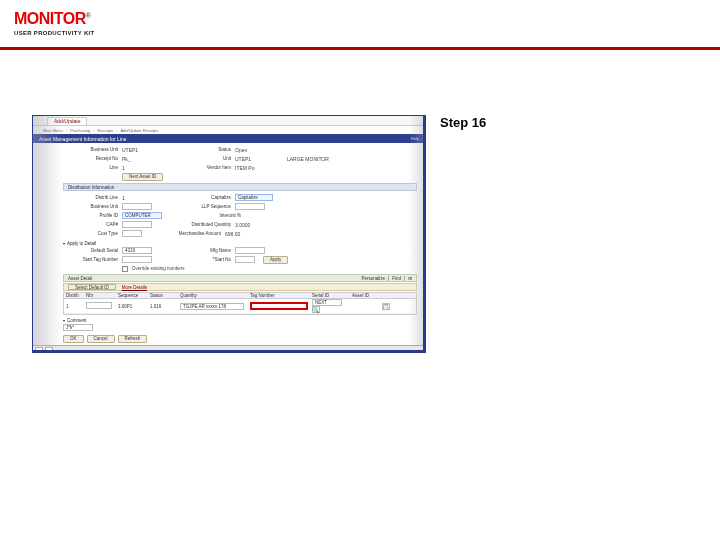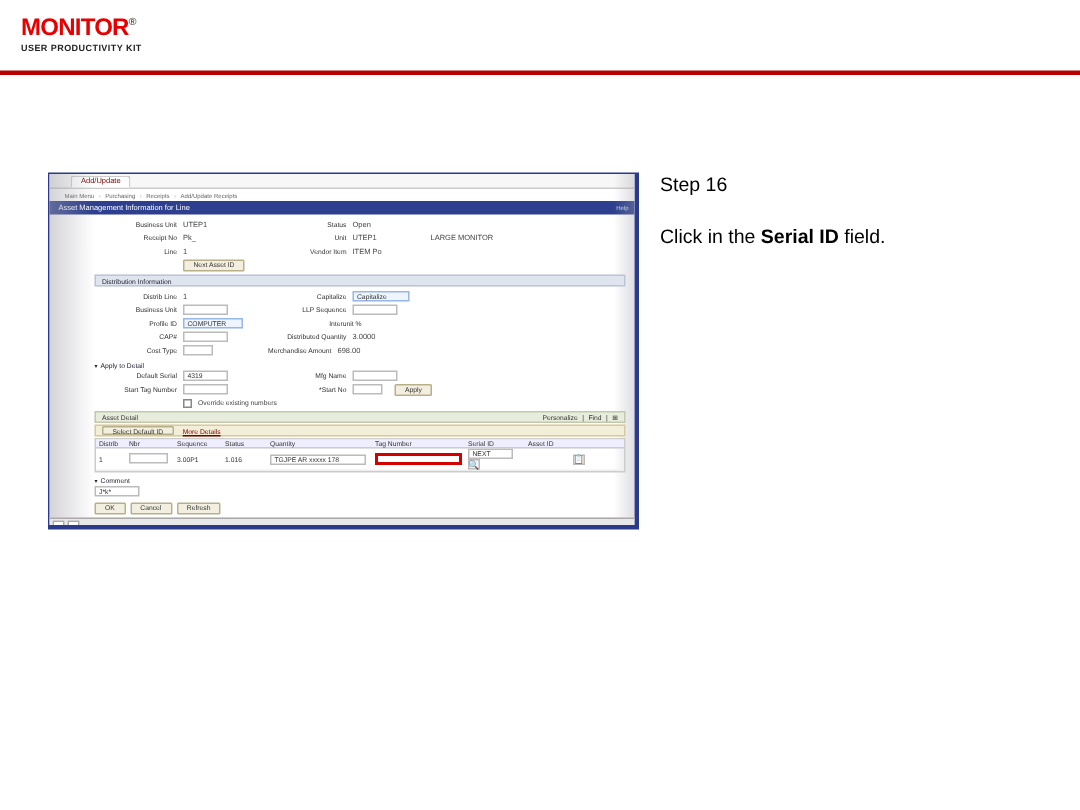--- a/index.html
+++ b/index.html
@@ -11,21 +11,21 @@
   .brand { display:flex; flex-direction:column; line-height:1;}
   .brand-logo { font-size: 16px; font-weight: bold; color:#e80000; letter-spacing: -0.5px;}
   .brand-logo sup { font-size: 7px; color:#555;}
   .brand-sub { font-size: 6px; font-weight: bold; color:#222; margin-top:3px; letter-spacing:0.3px;}
   .hdr-title { font-size: 14px; color:#000;}
 
   
   .main { position:absolute; top: 115px; left: 32px; right: 18px; display:flex; gap: 14px; }
   .shot { width: 394px; height: 238px; border: 1px solid #2b3a8a; border-right: 3px solid #2b3a8a; border-bottom: 3px solid #2b3a8a; background:#fff; position:relative; overflow:hidden; font-size:5px; color:#444;}
   .instr { flex:1; font-size: 13px; color:#000;}
-  .instr .step { margin-bottom: 20px;}
+  .instr .step { margin-bottom: 42px; font-weight: bold;}
   .instr .body b { font-weight: bold; }
 
   
   .tabstrip { height:10px; background:#f7f7f7; border-bottom:1px solid #ccc; display:flex; align-items:flex-end; padding-left:14px;}
   .tab { height:8px; padding:0 6px; font-size:5px; background:#fff; border:1px solid #ccc; border-bottom:none; border-radius:2px 2px 0 0; color:#7a0000;}
   .crumbs { height:8px; background:#fff; font-size:4px; color:#666; padding-left:10px; display:flex; align-items:center; gap:3px;}
   .crumbs span.sep{color:#aaa;}
   .winhdr { height:9px; background:linear-gradient(#2d3f8e,#2d3f8e); color:#fff; font-size:5px; padding-left:6px; display:flex;align-items:center;}
   .winhdr .help{margin-left:auto;margin-right:4px;font-size:4px;color:#cde;}
   .shadow-col { position:absolute; top:0; bottom:0; left:0; width:30px; background:linear-gradient(to right, rgba(160,160,170,0.45), rgba(160,160,170,0)); pointer-events:none;}
@@ -222,19 +222,16 @@
     <div class="scrollfoot">
       <div class="left-btns">
             <div class="sq"></div>
             <div class="sq"></div>
           </div>
     </div>
   </div>
 
   <div class="instr">
     <div class="step">Step 16</div>
-    <div class="body">
-      <span>Click in the </span><b>Serial ID</b><span> field.</span>
-    </div>
   </div>
 </div>
 
 </div>
 
 </body></html>

